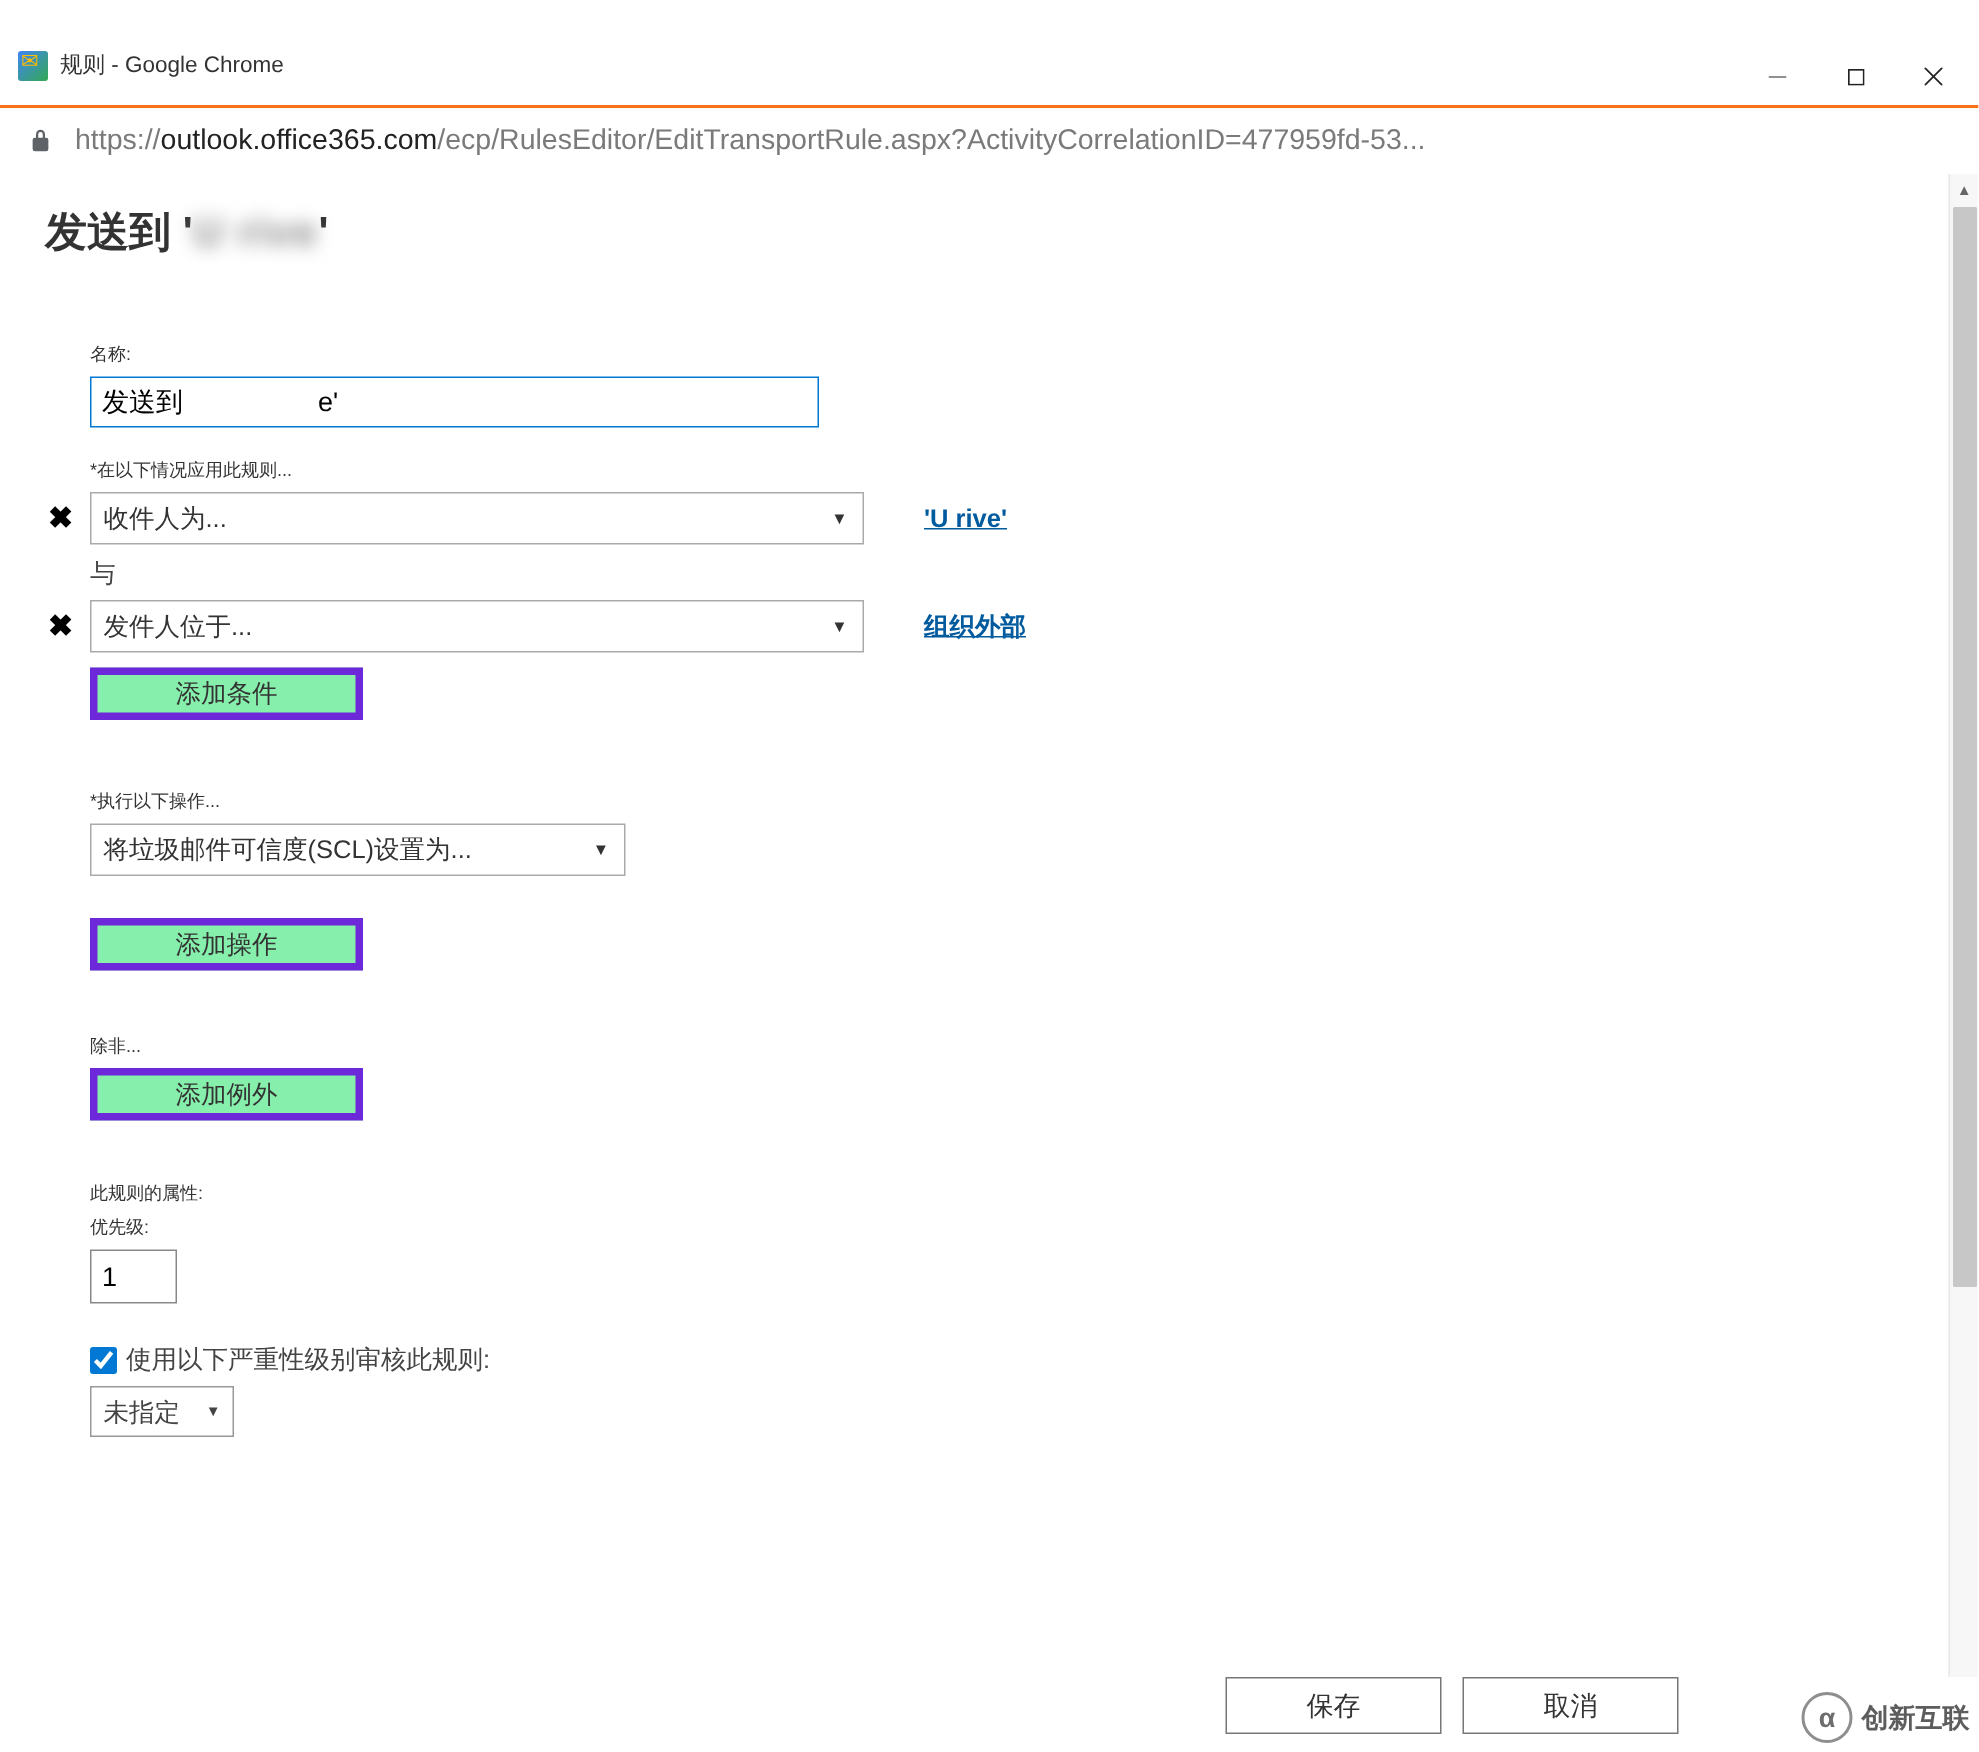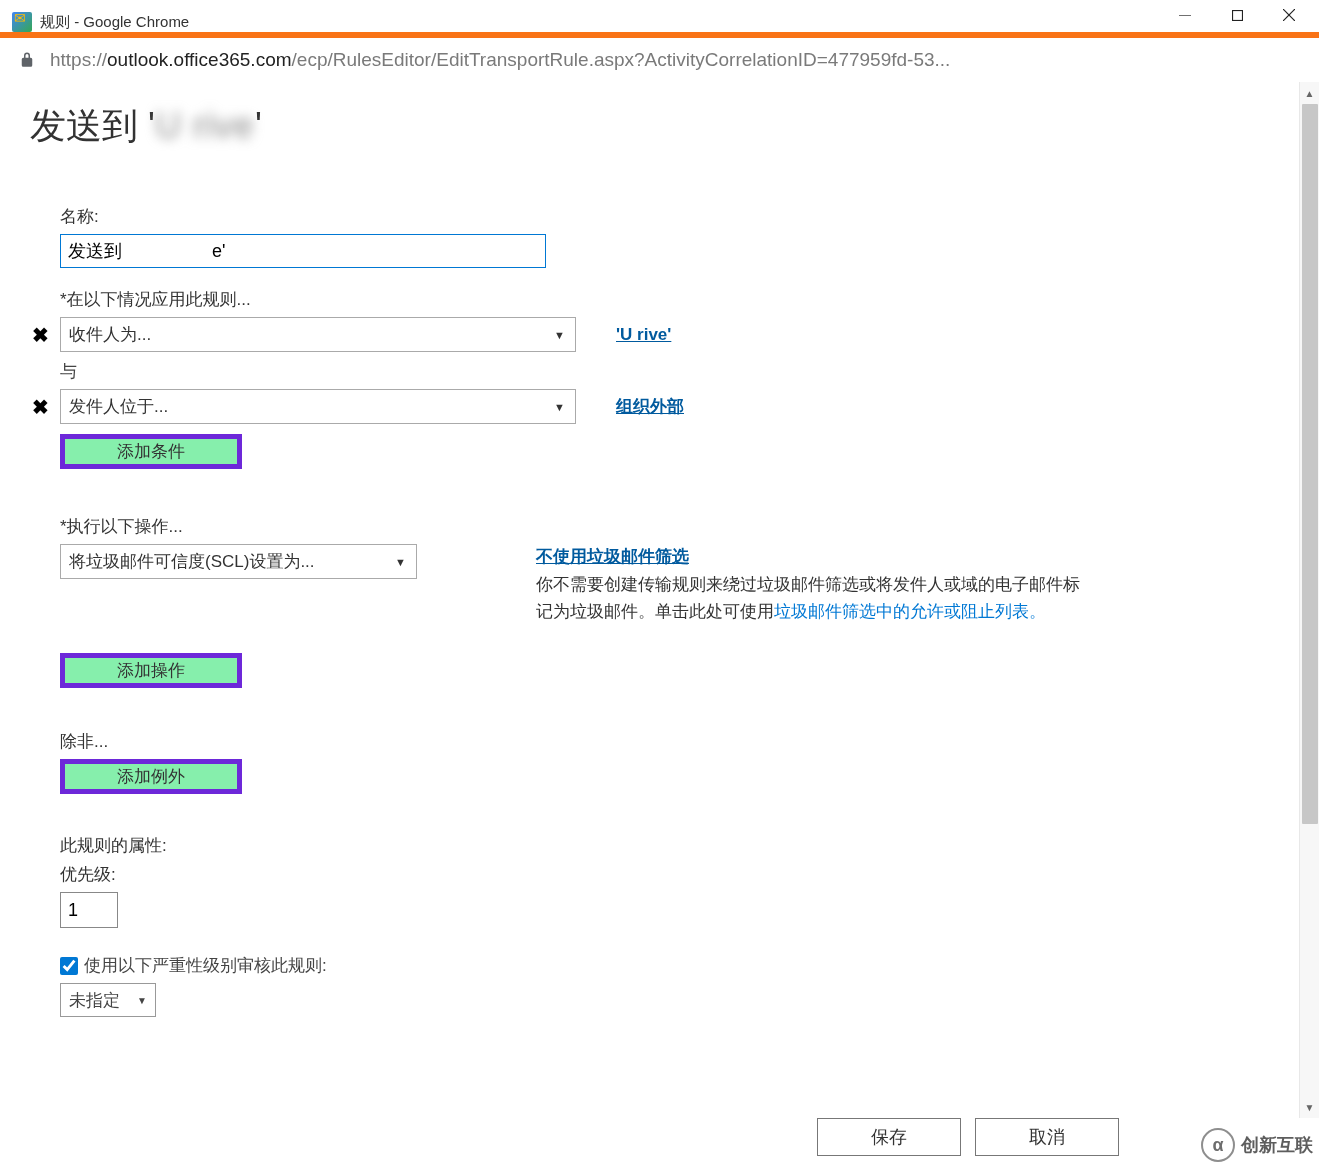--- a/index.html
+++ b/index.html
@@ -1,42 +1,42 @@
 <!DOCTYPE html>
 <html><head>
   <meta charset="utf-8">
   <style>
     * { box-sizing: border-box; margin: 0; padding: 0; font-family: "Segoe UI", "Microsoft YaHei", sans-serif; }
     body { background: #fff; width: 1319px; height: 1168px; overflow: hidden; position: relative; }
     
     
-    .titlebar { height: 38px; background: #fff; display: flex; align-items: flex-end; padding: 0 4px; font-size: 14px; color: #333; border-bottom: 6px solid #f97316; }
+    .titlebar { height: 38px; background: #fff; display: flex; align-items: flex-start; padding: 0 4px; font-size: 14px; color: #333; border-bottom: 2px solid #f97316; margin-top: 34px; }
     .titlebar .app-icon { width: 20px; height: 20px; margin: 0 8px; background: linear-gradient(135deg,#4285f4,#34a853); border-radius: 2px; position: relative; }
     .titlebar .app-icon::before { content: "✉"; position: absolute; font-size: 14px; color: #fbbc05; left: 2px; top: -2px; }
     .titlebar .title-text { flex: 0 0 auto; font-size: 15px; }
     .titlebar .spacer { flex: 1; }
     .win-controls { display: flex; }
     .win-btn { width: 52px; height: 34px; display: flex; align-items: center; justify-content: center; font-size: 12px; color: #222; cursor: pointer; }
     .win-btn svg { stroke: #222; }
     
     
     .addressbar { height: 44px; display: flex; align-items: center; padding: 0 18px; font-size: 19px; color: #6e6e6e; }
     .lock-icon { width: 18px; height: 18px; margin-right: 14px; }
     .addressbar .url-dim { color: #7a7a7a; }
     .addressbar .url-bold { color: #222; font-weight: 400; }
     
     
     .content-wrapper { height: calc(1168px - 38px - 44px - 50px); overflow-y: hidden; position: relative; padding: 20px 0 0 30px; }
     .content-inner { padding-right: 36px; position: relative; height: 100%; }
     
-    h1.page-title { font-size: 36px; font-weight: 400; color: #333; margin-bottom: 54px; }
+    h1.page-title { font-size: 28px; font-weight: 700; color: #333; margin-bottom: 54px; }
     .blur { filter: blur(6px); display: inline-block; color: #888; letter-spacing: 1px; }
     
     .form-area { padding-left: 30px; font-size: 17px; color: #444; }
-    .field-label { margin-bottom: 6px; font-size: 17px; color: #333; }
+    .field-label { margin-bottom: 6px; font-size: 12px; color: #333; }
     
     .text-input { width: 486px; height: 34px; border: 1px solid #0078d4; padding: 0 7px; font-size: 18px; outline: none; }
     .text-input.priority { width: 58px; border-color: #888; height: 36px; }
     
     .condition-row { display: flex; align-items: center; gap: 0; margin-top: 4px; }
     .remove-x { width: 28px; font-size: 20px; font-weight: bold; color: #000; cursor: pointer; text-align: left; margin-left: -28px; margin-right: 0; }
     .select-box { width: 516px; height: 35px; border: 1px solid #aaa; background: #fff; display: flex; align-items: center; padding: 0 8px; font-size: 17px; color: #333; cursor: pointer; position: relative; }
     .select-box .caret { position: absolute; right: 10px; font-size: 11px; color: #333; }
     .link-value { color: #005a9e; font-weight: 600; text-decoration: underline; margin-left: 40px; font-size: 17px; cursor: pointer; }
     
@@ -148,24 +148,20 @@
       
       <div class="action-section">
         <div class="field-label">*执行以下操作...</div>
         <div class="action-row">
           <div class="action-select-col">
             <div class="select-box" style="width:357px">
               <span>将垃圾邮件可信度(SCL)设置为...</span>
               <span class="caret">▼</span>
             </div>
           </div>
-          <div class="action-info">
-            <span class="info-title">不使用垃圾邮件筛选</span>
-            <span>你不需要创建传输规则来绕过垃圾邮件筛选或将发件人或域的电子邮件标记为垃圾邮件。单击此处可使用</span><span class="info-link">垃圾邮件筛选中的允许或阻止列表。</span>
-          </div>
         </div>
         <div class="std-button" style="margin-top:28px">添加操作</div>
       </div>
       
       
       <div class="except-section">
         <div class="field-label">除非...</div>
         <div class="std-button" style="margin-top:6px">添加例外</div>
       </div>
       

